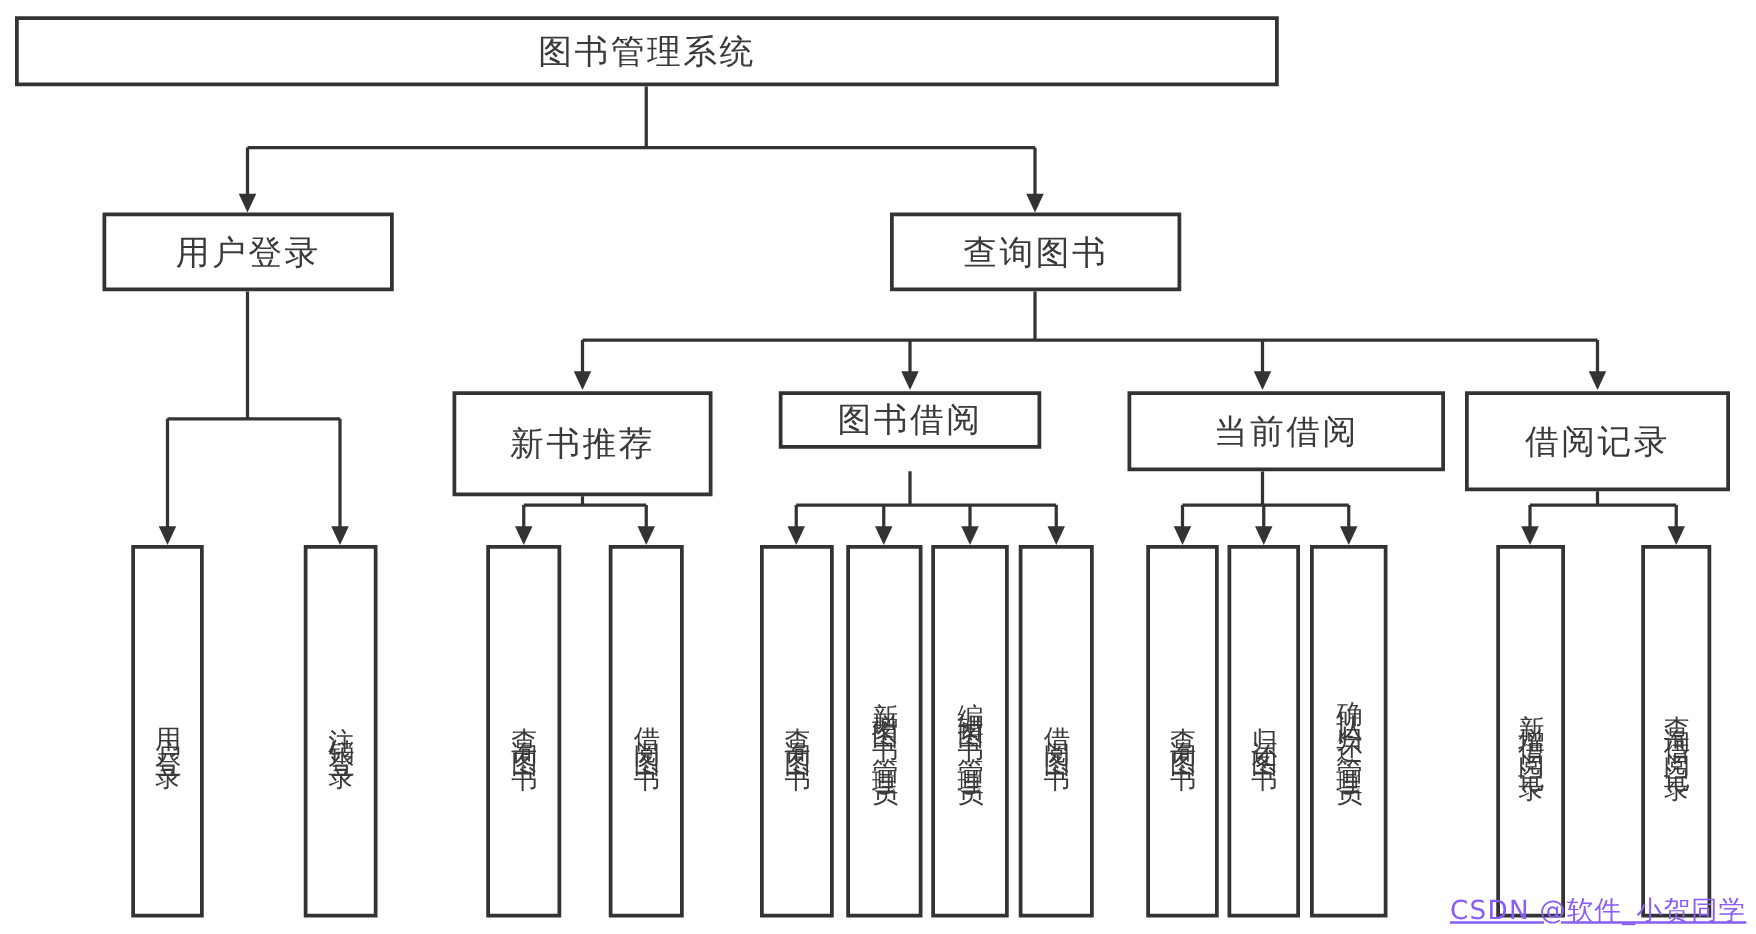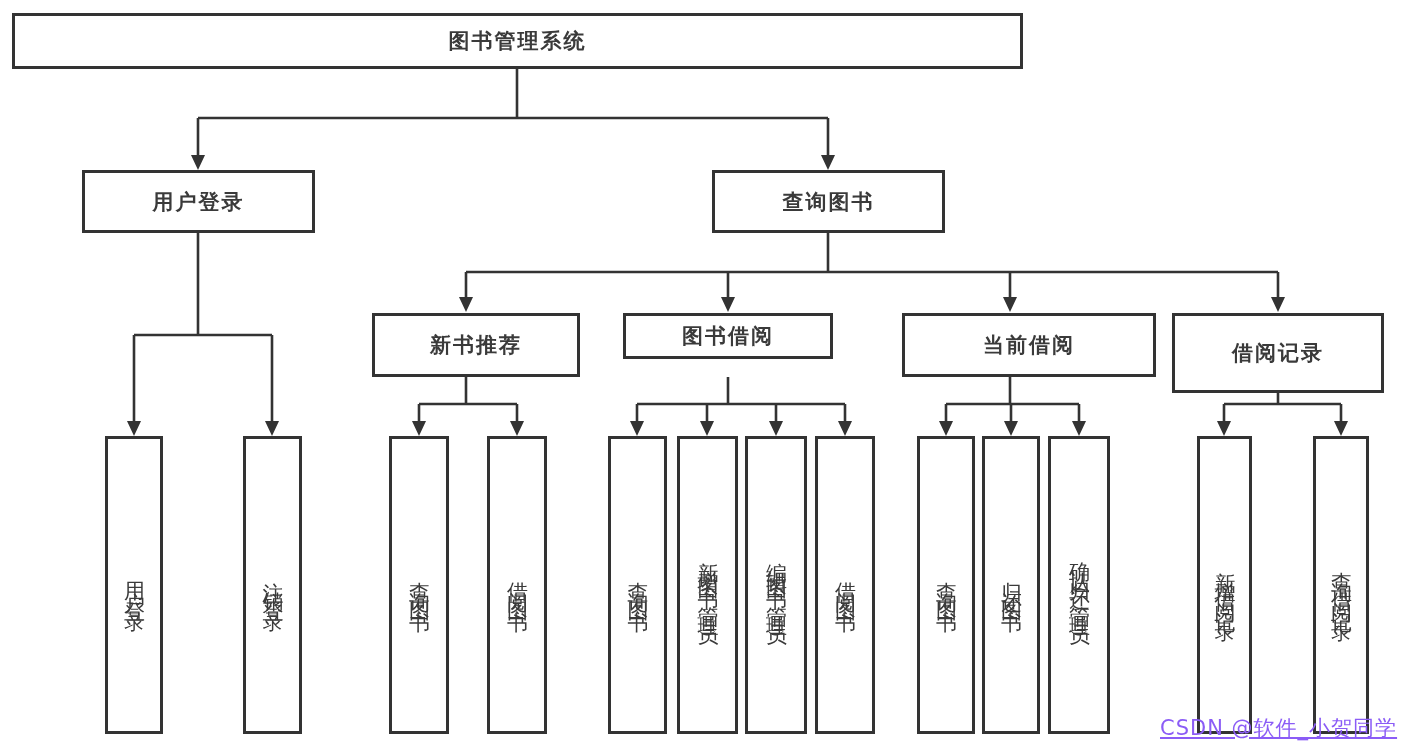--- a/index.html
+++ b/index.html
@@ -20,24 +20,23 @@
     position: absolute;
     box-sizing: border-box;
     background: #ffffff;
     border: 3px solid #333333;
     color: #3a3a3a;
     display: flex;
     align-items: center;
     justify-content: center;
   }
   .hlabel {
-    font-size: 21px;
+    font-size: 27px;
     letter-spacing: 2px;
     white-space: nowrap;
-    font-weight: bold;
   }
   .leaf > span {
     writing-mode: vertical-rl;
     text-orientation: mixed;
     font-size: 21px;
     letter-spacing: 10px;
     line-height: 1;
   }
   .leaf.dense > span {
     letter-spacing: 9px;
@@ -132,21 +131,21 @@
     <span class="hlabel">图书管理系统</span>
   </div>
 
   <div class="box" style="left:82px; top:170px; width:233px; height:63px;">
     <span class="hlabel">用户登录</span>
   </div>
   <div class="box" style="left:712px; top:170px; width:233px; height:63px;">
     <span class="hlabel">查询图书</span>
   </div>
 
-  <div class="box" style="left:362px; top:313px; width:208px; height:64px;margin-left:10px;">
+  <div class="box" style="left:362px; top:313px; width:208px; height:84px;">
     <span class="hlabel">新书推荐</span>
   </div>
   <div class="box" style="left:623px; top:313px; width:210px; height:46px;">
     <span class="hlabel">图书借阅</span>
   </div>
   <div class="box" style="left:902px; top:313px; width:254px; height:64px;">
     <span class="hlabel">当前借阅</span>
   </div>
   <div class="box" style="left:1172px; top:313px; width:212px; height:80px;">
     <span class="hlabel">借阅记录</span>

